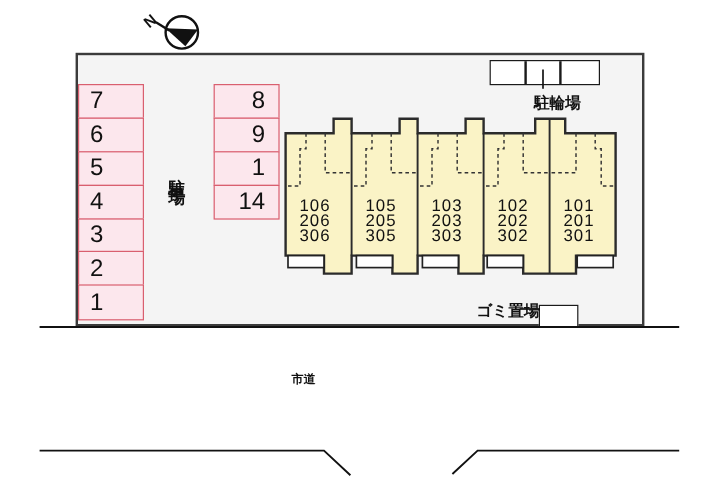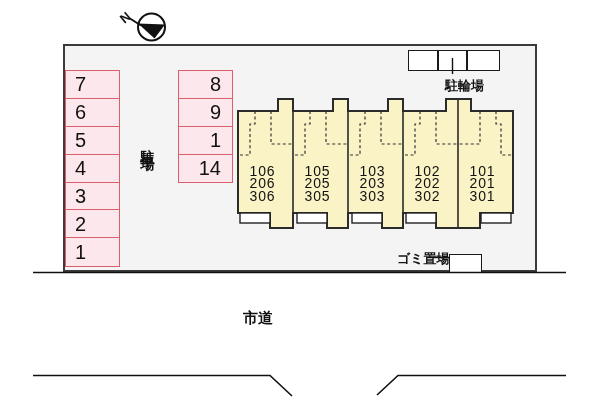--- a/index.html
+++ b/index.html
@@ -31,21 +31,21 @@
   .rack{
     position:absolute;left:408px;top:50px;width:92px;height:21px;
     background:#ffffff;border:1.6px solid #1a1a1a;box-sizing:border-box;
   }
   .rack-div{position:absolute;top:0;width:1.6px;height:100%;background:#1a1a1a;}
   .rack-div1{left:28px;}
   .rack-div2{left:57px;}
   .lbl{position:absolute;font-weight:600;white-space:nowrap;margin-left:16px;}
   .lbl-bicycle{left:429px;top:77px;font-size:13px;}
   .lbl-garbage{left:381px;top:250px;font-size:13px;font-family:Liberation Mono, monospace;}
-  .lbl-road{left:227px;top:309px;font-size:15px;}
+  .lbl-road{left:227px;top:309px;font-size:10px;}
   .gbox{
     position:absolute;left:449px;top:254px;width:33px;height:19px;
     background:#ffffff;border:1.6px solid #1a1a1a;box-sizing:border-box;
   }
   .overlay{position:absolute;left:0;top:0;width:600px;height:400px;pointer-events:none;}
   .unit-num{
     font-family:"Liberation Sans","DejaVu Sans",sans-serif;
     font-size:14px;letter-spacing:0.8px;fill:#111;text-anchor:middle;
   }
   .nlabel{font-family:"Liberation Sans","DejaVu Sans",sans-serif;font-size:13px;font-weight:bold;fill:#111;text-anchor:middle;}

